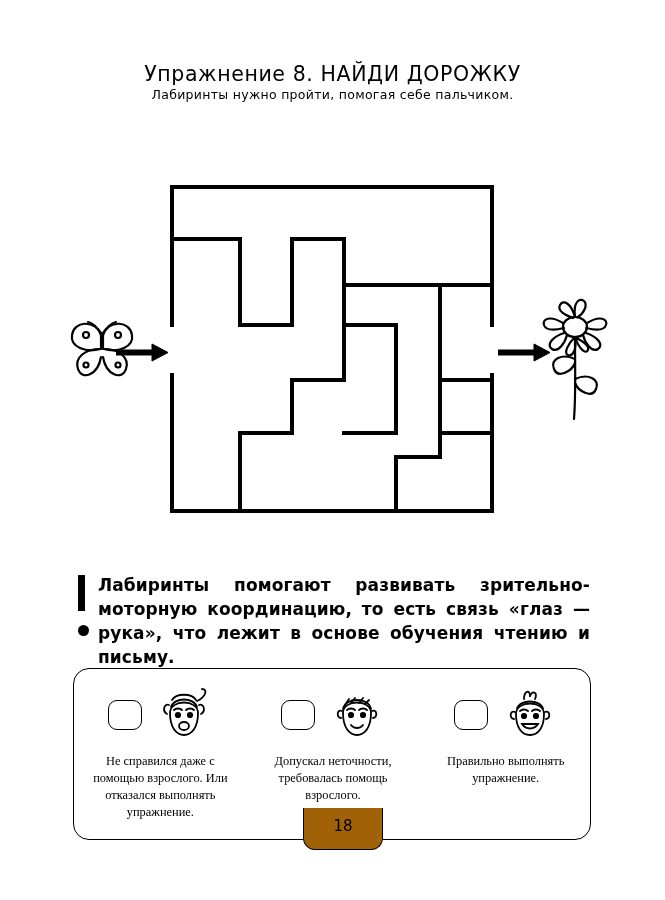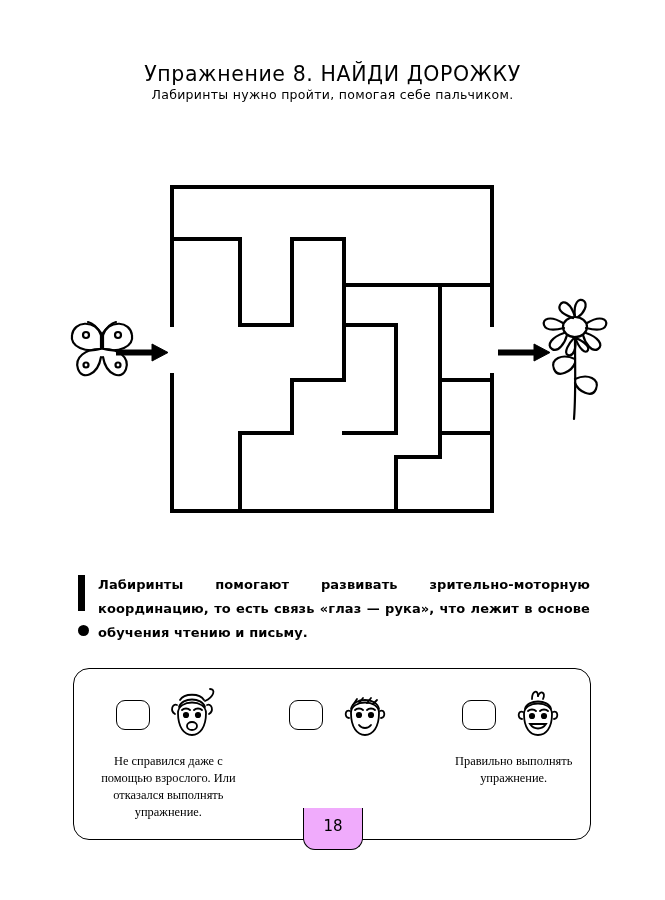--- a/index.html
+++ b/index.html
@@ -78,41 +78,41 @@
     height: 11px;
     border-radius: 50%;
     background: #000;
   }
   .note-text {
     position: absolute;
     left: 20px;
     top: 0;
     width: 492px;
     font-family: "DejaVu Sans", sans-serif;
-    font-size: 13px;
+    font-size: 17px;
     font-weight: bold;
     line-height: 24px;
     text-align: justify;
     letter-spacing: 0.1px;
   }
 
   
   .rating-box {
     position: absolute;
     left: 73px;
     top: 668px;
     width: 518px;
     height: 172px;
     border: 1.6px solid #000;
     border-radius: 16px;
     box-sizing: border-box;
   }
   .rating-cols {
     position: absolute;
-    left: 8px; top: 0;
+    left: 0; top: 0;
     width: 518px;
     height: 172px;
     display: flex;
     justify-content: center;
   }
   .rating-col {
     flex: 1;
     position: relative;
     padding-top: 18px;
   }
@@ -137,26 +137,26 @@
     font-size: 12.4px;
     line-height: 17px;
     padding: 0 6px;
   }
 
   
   .page-num {
     position: absolute;
     left: 303px;
     top: 808px;
-    width: 60px;
+    width: 80px;
     height: 42px;
     border: 1.6px solid #000;
     border-top: none;
     border-radius: 0 0 12px 12px;
-    background: #f0abfc;
+    background: #a16207;
     box-sizing: border-box;
     font-family: "DejaVu Sans", sans-serif;
     font-size: 15px;
     display: flex;
     align-items: center;
     justify-content: center;
     padding-bottom: 6px;
   }
 </style>
 </head>
@@ -295,20 +295,21 @@
               <path d="M13 24 C8 22, 7 30, 12 31"></path>
               <path d="M43 24 C48 22, 49 30, 44 31"></path>
               <circle cx="22" cy="28" r="2.2" fill="#000"></circle>
               <circle cx="34" cy="28" r="2.2" fill="#000"></circle>
               <path d="M18 23 C20 21, 24 21, 26 23"></path>
               <path d="M30 23 C32 21, 36 21, 38 23"></path>
               <path d="M22 38 C25 42, 31 42, 34 38"></path>
             </g>
           </svg>
         </div>
+        <div class="rating-caption">Допускал неточности, требовалась помощь взрослого.</div>
       </div>
 
       <div class="rating-col">
         <div class="rating-head">
           <div class="checkbox"></div>
           <svg width="56" height="56" viewBox="0 0 56 56" xmlns="http://www.w3.org/2000/svg">
             <g fill="none" stroke="#000" stroke-width="1.8" stroke-linecap="round">
               <path d="M14 27 C14 13, 42 13, 42 27 C42 41, 36 48, 28 48 C20 48, 14 41, 14 27Z"></path>
               <path d="M15 22 C17 12, 39 12, 41 22"></path>
               <path d="M22 12 C22 4, 28 2, 28 9"></path>

